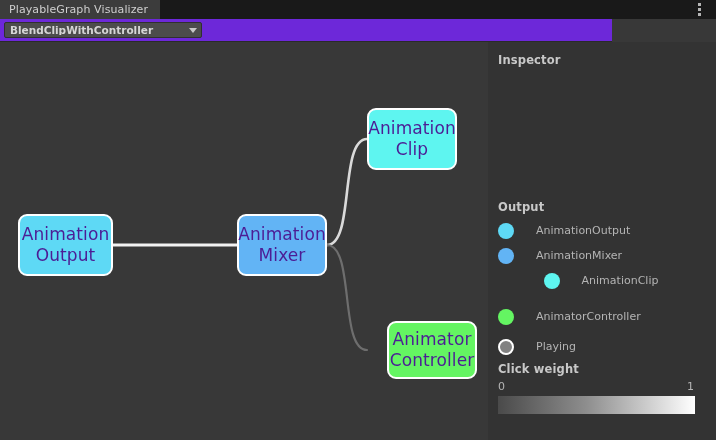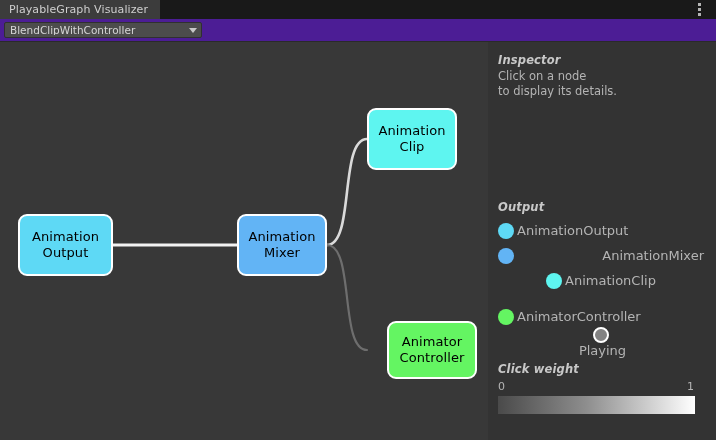--- a/index.html
+++ b/index.html
@@ -57,23 +57,24 @@
   .kebab i {
     display: block;
     width: 3px; height: 3px;
     background: #b4b4b4;
   }
 
   
   .toolbar {
     position: absolute;
     left: 0; top: 19px;
-    width: 716px; height: 22px;
-    background: #4c1d95;
+    width: 612px; height: 22px;
+    background: #6d28d9;
     border-bottom: 1px solid #2a2a2a;
+    font-weight: bold;
   }
   .graph-select {
     position: absolute;
     left: 4px; top: 3px;
     width: 198px; height: 16px;
     background: #4c4c4c;
     border: 1px solid #303030;
     border-radius: 2px;
     box-sizing: border-box;
     display: flex;
@@ -108,42 +109,41 @@
 
   .node {
     position: absolute;
     border: 2px solid #ffffff;
     border-radius: 9px;
     box-sizing: border-box;
     display: flex;
     align-items: center;
     justify-content: center;
     text-align: center;
-    color: #000000;
-    font-size: 13px;
+    color: #4c1d95;
+    font-size: 17px;
     line-height: 1.22;
     letter-spacing: 0.1px;
   }
 
   
   .panel {
     position: absolute;
     left: 488px; top: 42px;
     width: 228px; height: 398px;
     background: #333333;
     color: #b9b9b9;
   }
   .panel-h {
     position: absolute;
     left: 10px;
     font-size: 11.5px;
     font-weight: bold;
     color: #c8c8c8;
     letter-spacing: 0.15px;
-    font-style: italic;
   }
   .panel-text {
     position: absolute;
     left: 10px;
     font-size: 11.5px;
     color: #b4b4b4;
     line-height: 15px;
     white-space: pre-line;
   }
   .legend-row {
@@ -157,22 +157,22 @@
   .legend-dot {
     width: 16px; height: 16px;
     border-radius: 50%;
     flex: none;
   }
   .legend-dot.ring {
     border: 2px solid #ffffff;
     box-sizing: border-box;
   }
   .legend-label {
-    margin-left: 3px;
-    font-size: 13px;
+    margin-left: 22px;
+    font-size: 11px;
     color: #b4b4b4;
     white-space: nowrap;
   }
   .weight-scale {
     position: absolute;
     left: 10px;
     width: 196px;
     display: flex;
     justify-content: space-between;
     font-size: 11px;
@@ -233,42 +233,40 @@
         </div>
         <div class="node" style="left: 367px; top: 279px; width: 90px; height: 58px; background: rgb(100, 245, 98); margin-left: 20px;">
           <span style="white-space: pre-line;">Animator
 Controller</span>
         </div>
       </div>
   </div>
 
   <div class="panel">
     <div class="panel-h" style="top:11px;">Inspector</div>
-    <div class="panel-text" style="top:27px;">Click on a node
-to display its details.</div>
 
     <div class="panel-h" style="top:158px;">Output</div>
     <div id="legend-layer">
         <div class="legend-row" style="top: 176px;">
           <span class="legend-dot" style="background: rgb(94, 217, 245);"></span>
           <span class="legend-label">AnimationOutput</span>
         </div>
-        <div class="legend-row" style="top: 201px; justify-content: space-between;">
+        <div class="legend-row" style="top: 201px;">
           <span class="legend-dot" style="background: rgb(98, 180, 245);"></span>
           <span class="legend-label">AnimationMixer</span>
         </div>
         <div class="legend-row" style="top: 226px; justify-content: center;">
           <span class="legend-dot" style="background: rgb(94, 245, 240);"></span>
           <span class="legend-label">AnimationClip</span>
         </div>
         <div class="legend-row" style="top: 262px;">
           <span class="legend-dot" style="background: rgb(100, 245, 98);"></span>
           <span class="legend-label">AnimatorController</span>
         </div>
-        <div class="legend-row" style="top: 285px; flex-direction: column;">
+        <div class="legend-row" style="top: 292px;">
           <span class="legend-dot ring" style="background: rgb(130, 130, 130);"></span>
           <span class="legend-label">Playing</span>
         </div>
       </div>
 
     <div class="panel-h" style="top:320px;">Click weight</div>
     <div class="weight-scale" style="top:338px;">
       <span>0</span>
       <span>1</span>
     </div>

